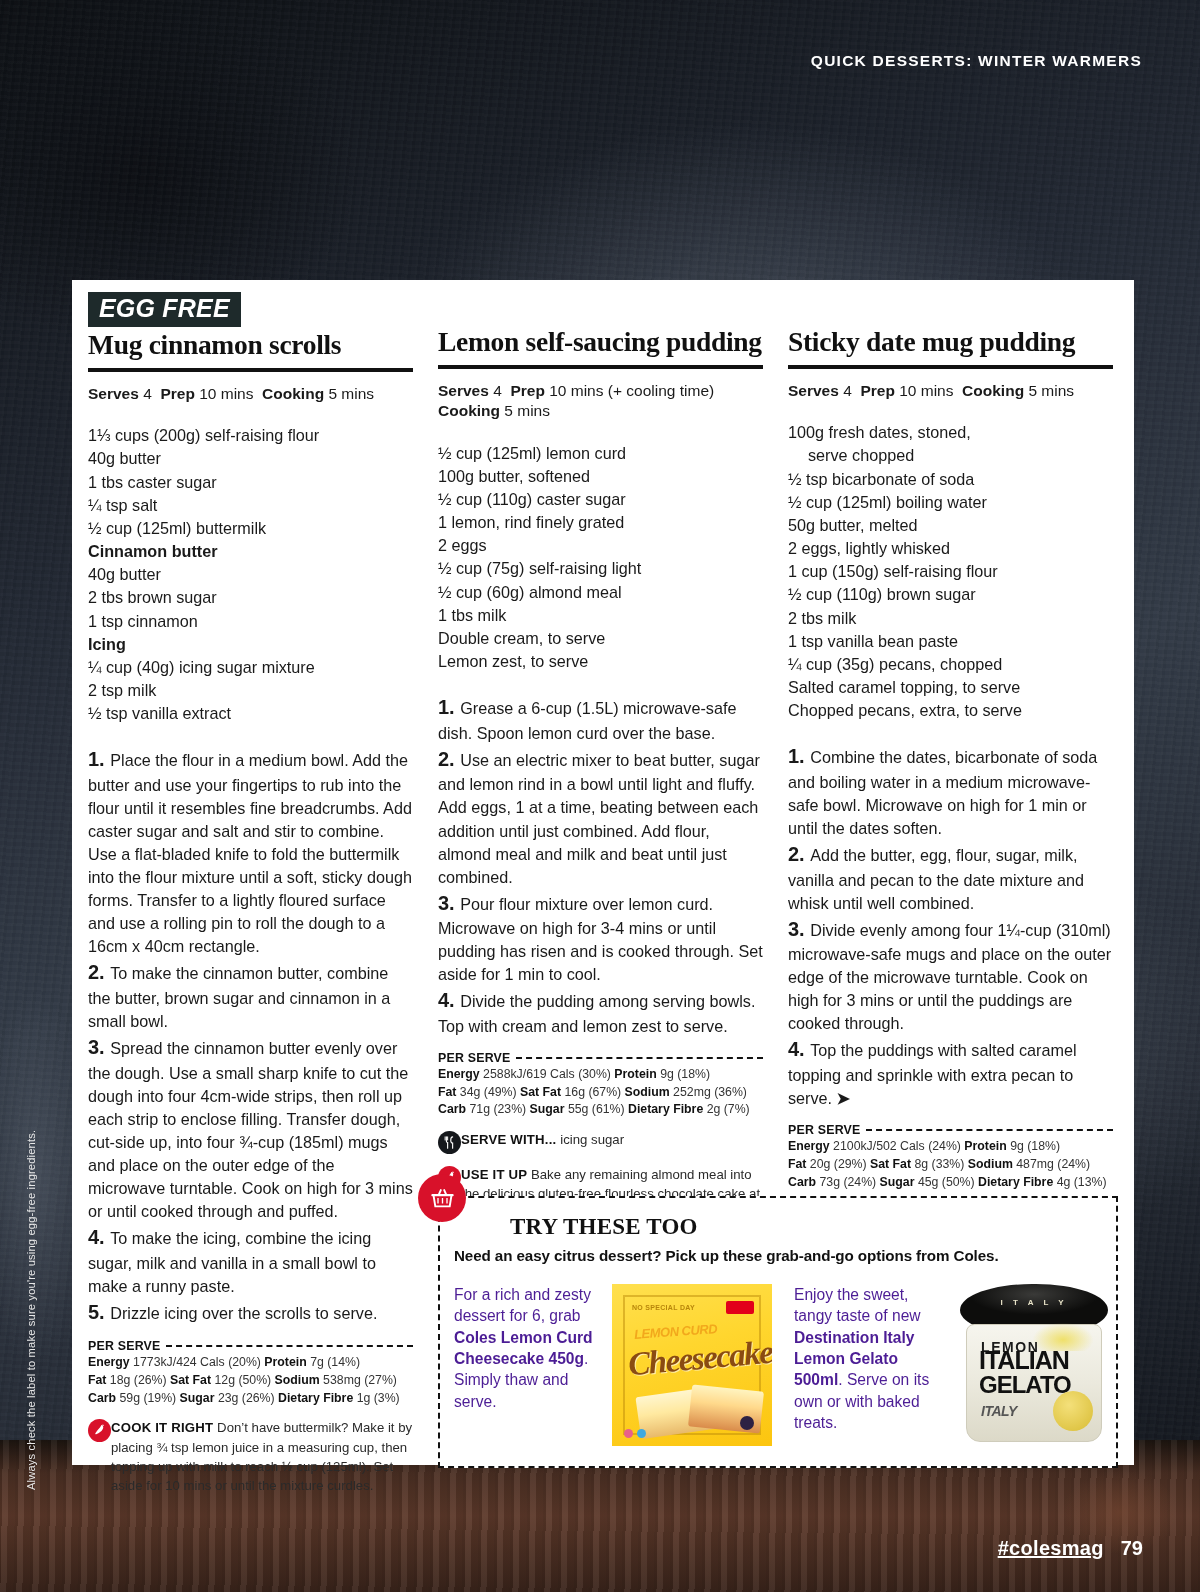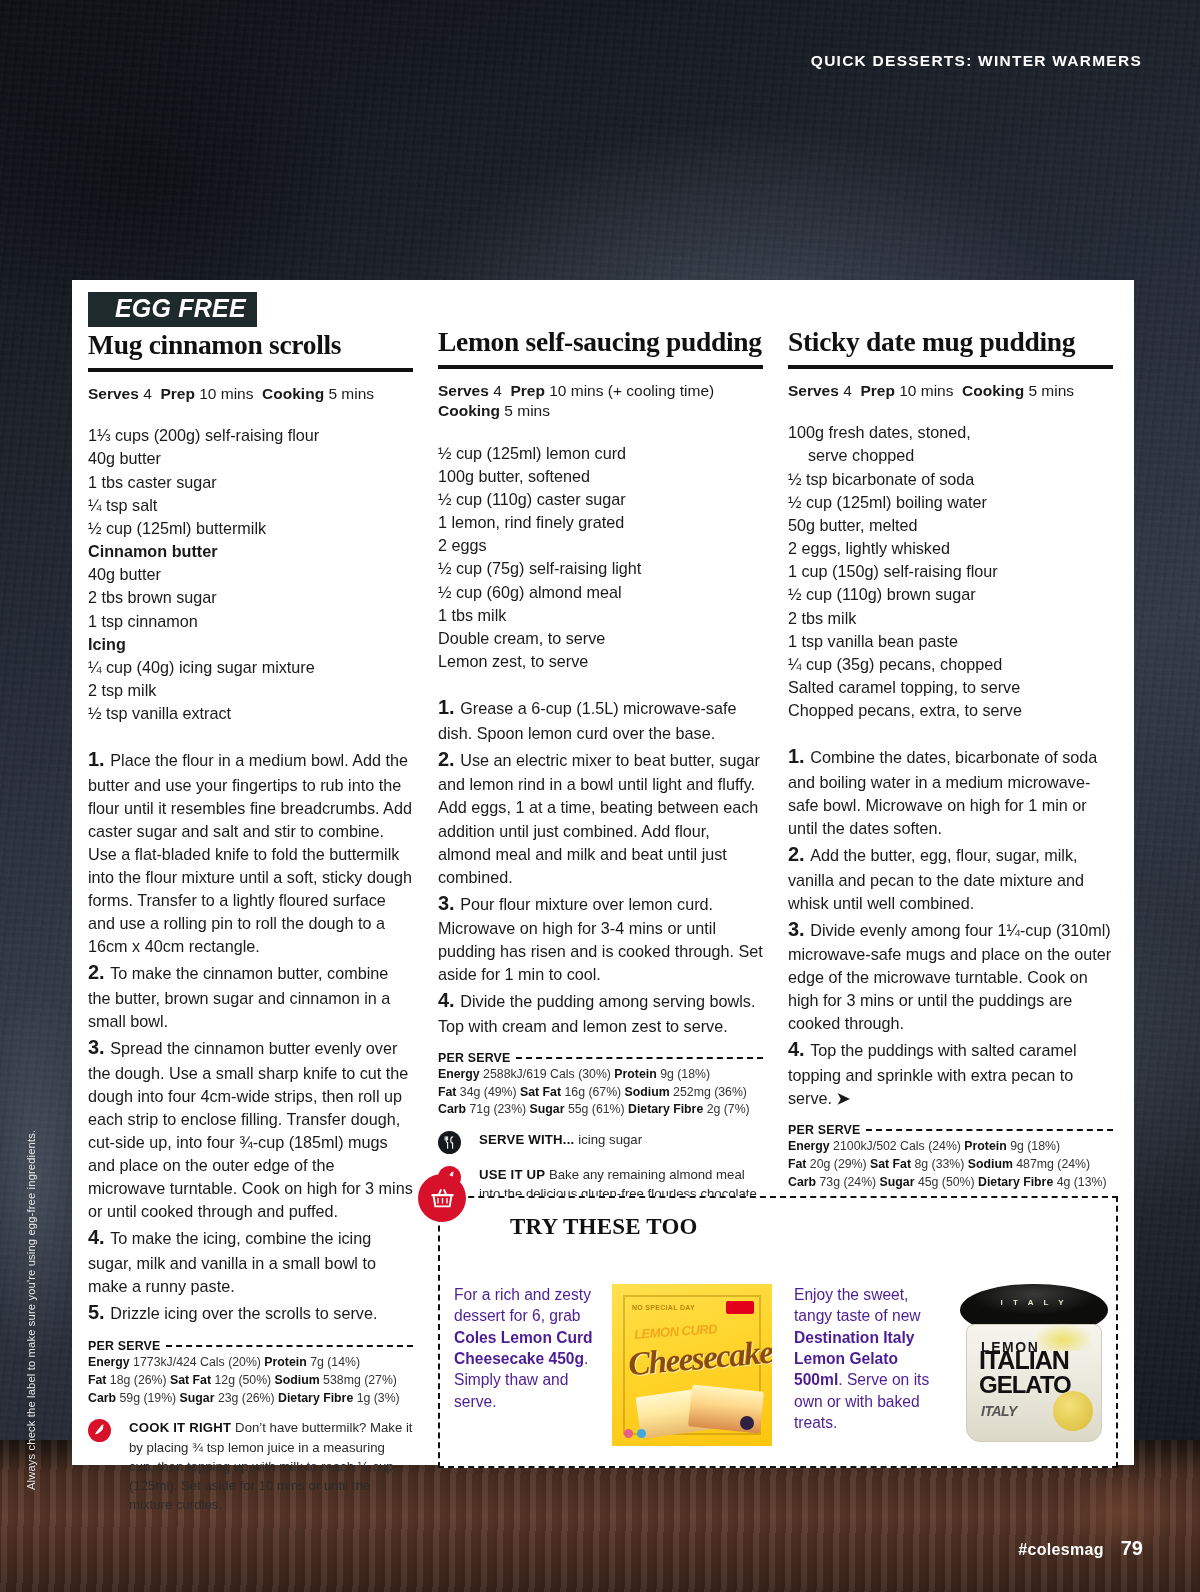--- a/index.html
+++ b/index.html
@@ -72,21 +72,21 @@
   .col { width: 325px; }
   .col.c2 { margin-left: 25px; }
   .col.c3 { margin-left: 25px; }
 
   
   .eggfree-tag {
     display: inline-block;
     background: #1e2a2b; color: #ffffff;
     font-size: 25px; font-weight: bold; font-style: italic;
     letter-spacing: .2px;
-    padding: 2px 11px 4px 27px;
+    padding: 2px 11px 4px 11px;
     margin-bottom: 3px;
   }
   .rtitle {
     font-family: "Liberation Serif", serif;
     font-weight: bold; font-size: 27.5px; color: #111;
     letter-spacing: -.3px; line-height: 1.12;
     margin-bottom: 7px;
   }
   .rule { height: 4px; background: #111; margin-bottom: 12px; }
   .col.c1 .rule { margin-top: 0px; }
@@ -118,21 +118,21 @@
     letter-spacing: .2px; margin-bottom: 1px;
   }
   .ps-dashes {
     flex: 1; height: 0; border-top: 2px dashed #111;
   }
   .ps-line { font-size: 12.3px; color: #333; line-height: 1.44; }
   .ps-line b { color: #111; font-weight: bold; }
 
   
   .tip {
-    display: flex; align-items: flex-start; gap: 18px;
+    display: flex; align-items: flex-start; gap: 0;
     margin-top: 11px;
     font-size: 13.2px; color: #2a2a2a; line-height: 1.45;
   }
   .tip .tip-body { flex: 1; }
   .tip b { color: #111; font-weight: bold; letter-spacing: .2px; }
 
   .badge {
     flex: 0 0 auto; width: 23px; height: 23px; border-radius: 50%;
     display: flex; align-items: center; justify-content: center;
     margin-top: 1px;
@@ -218,21 +218,21 @@
   .gl-italy { position:absolute; left:14px; top:78px; font-size:14px; font-weight:bold; font-style:italic; color:#555; letter-spacing:-.5px;}
   .gl-seal { position:absolute; right:8px; bottom:10px; width:40px; height:40px; border-radius:50%; background:radial-gradient(circle at 40% 35%, #f4e07a, #d8bc34);}
   .gl-lemonart { position:absolute; right:8px; top:-2px; width:60px; height:28px; background:radial-gradient(ellipse at 50% 60%, #efe06a, rgba(239,224,106,0) 72%);}
 
   
   .footer {
     position: absolute; right: 57px; bottom: 32px;
     display: flex; align-items: baseline; gap: 17px;
     color: #fff;
   }
-  .footer .hash { font-size: 16px; font-weight: bold; letter-spacing: .3px; }
+  .footer .hash { font-size: 20px; font-weight: bold; letter-spacing: .3px; text-decoration: underline; }
   .footer .pg { font-size: 20px; font-weight: bold; }
 </style>
 </head>
 <body>
 
 <div class="bg-top"></div>
 <div class="bg-noise"></div>
 <div class="bg-smoke"></div>
 <div class="bg-wood"></div>
 <div class="bg-wood-knot"></div>
@@ -422,20 +422,21 @@
 <div class="ttt">
   <div class="ttt-basket">
     <svg width="27" height="27" viewBox="0 0 24 24" aria-hidden="true">
       <path d="M4 9h16l-1.6 10H5.6L4 9z" fill="none" stroke="#fff" stroke-width="1.7"></path>
       <path d="M8.5 9l2-4.5M15.5 9l-2-4.5" fill="none" stroke="#fff" stroke-width="1.7" stroke-linecap="round"></path>
       <path d="M3 9h18" stroke="#fff" stroke-width="1.9" stroke-linecap="round"></path>
       <path d="M8 11.5v5M12 11.5v5M16 11.5v5" stroke="#fff" stroke-width="1.2"></path>
     </svg>
   </div>
   <div class="ttt-title">TRY THESE TOO</div>
+  <div class="ttt-sub">Need an easy citrus dessert? Pick up these grab-and-go options from Coles.</div>
 
   <div class="ttt-items">
 
     <div class="ttt-item">
       <div class="ttt-copy">
         <span>For a rich and zesty dessert for 6, grab </span><b>Coles Lemon Curd Cheesecake 450g</b><span>. Simply thaw and serve.</span>
       </div>
       <div class="ttt-pic">
         <div class="pack-cheesecake">
           <div class="pc-inner"></div>

